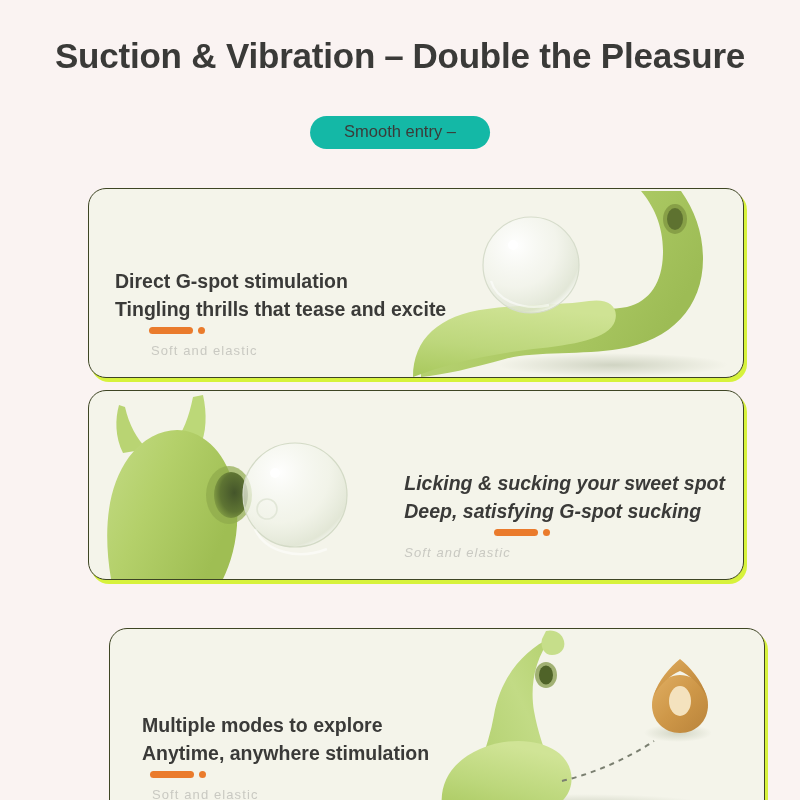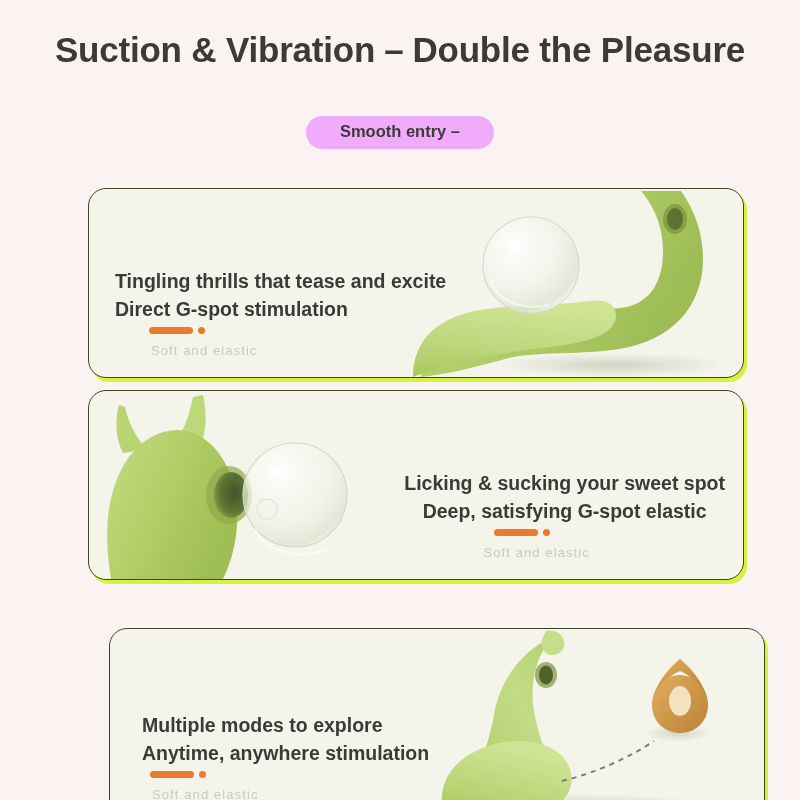--- a/index.html
+++ b/index.html
@@ -11,47 +11,47 @@
     height: 800px;
     background: #FAF3F2;
     font-family: "Liberation Sans", sans-serif;
     overflow: hidden;
     position: relative;
   }
 
   
   .page-title {
     position: absolute;
-    top: 30px;
+    top: 36px;
     left: 0;
     width: 800px;
     text-align: center;
     font-size: 35px;
     font-weight: 700;
     color: #3A3A38;
     letter-spacing: -0.2px;
     white-space: nowrap;
   }
   .title-dash {
     display: inline-block;
     padding: 0 9px;
   }
 
   .badge {
     position: absolute;
     top: 116px;
     left: 50%;
     transform: translateX(-50%);
-    background: #f0abfc;
+    background: #14b8a6;
     border-radius: 22px;
     padding: 6px 34px 8px 34px;
     text-align: center;
     color: #3B3B39;
     font-size: 16.5px;
-    font-weight: 700;
+    font-weight: 400;
     line-height: 19px;
     white-space: nowrap;
   }
 
   
   .card {
     position: absolute;
     left: 88px;
     width: 654px;
     height: 188px;
@@ -64,21 +64,21 @@
   .card-1 { top: 188px; }
   .card-2 { top: 390px; }
   .card-3 { top: 628px; margin-left: 21px; }
 
   
   .text-block {
     position: absolute;
     z-index: 4;
   }
   .tb-left  { left: 26px;  top: 78px; text-align: left; }
-  .tb-right { right: 18px; top: 78px; text-align: center; }
+  .tb-right { right: 18px; top: 78px; text-align: left; font-style: italic; }
   .card-3 .tb-left { top: 82px; left: 32px; }
 
   .line {
     font-size: 19.5px;
     font-weight: 600;
     color: #3A3A38;
     line-height: 28px;
     white-space: nowrap;
   }
 
@@ -171,22 +171,22 @@
              C196 109 206 118 202 132 C196 150 160 156 120 160
              C70 166 30 176 0 188 Z" fill="url(#g1body)"></path>
     <ellipse cx="262" cy="30" rx="12" ry="15" fill="#7E9440" opacity="0.75"></ellipse>
     <ellipse cx="262" cy="30" rx="8" ry="11" fill="#5E7230"></ellipse>
     <circle cx="118" cy="76" r="48" fill="url(#g1glass)" stroke="#D6DCCB" stroke-width="1.2"></circle>
     <circle cx="100" cy="56" r="5" fill="#FFFFFF" opacity="0.95"></circle>
     <path d="M78 92 C84 112 110 122 136 116" stroke="#FFFFFF" stroke-width="2.4" fill="none" opacity="0.55"></path>
   </svg>
 
   <div class="text-block tb-left">
+    <div class="line">Direct G-spot stimulation</div>
     <div class="line">Tingling thrills that tease and excite</div>
-    <div class="line">Direct G-spot stimulation</div>
     <div class="accent-row">
       <span class="accent-bar"></span>
       <span class="accent-dot"></span>
     </div>
     <div class="caption">Soft and elastic</div>
   </div>
 </div>
 
 <div class="card card-2">
   <svg class="art art-left" viewBox="0 0 330 188">
@@ -215,21 +215,21 @@
     <ellipse cx="140" cy="104" rx="23" ry="29" fill="#8FAA4C" opacity="0.7"></ellipse>
     <ellipse cx="142" cy="104" rx="17" ry="23" fill="url(#g2hole)"></ellipse>
     <circle cx="206" cy="104" r="52" fill="url(#g2glass)" stroke="#D3DAC6" stroke-width="1.2"></circle>
     <circle cx="186" cy="82" r="5" fill="#FFFFFF" opacity="0.9"></circle>
     <circle cx="178" cy="118" r="10" fill="none" stroke="#E2E7D8" stroke-width="1.6"></circle>
     <path d="M166 138 C176 160 208 170 238 158" stroke="#FFFFFF" stroke-width="2.6" fill="none" opacity="0.5"></path>
   </svg>
 
   <div class="text-block tb-right">
     <div class="line">Licking &amp; sucking your sweet spot</div>
-    <div class="line">Deep, satisfying G-spot elastic</div>
+    <div class="line">Deep, satisfying G-spot sucking</div>
     <div class="accent-row">
       <span class="accent-bar"></span>
       <span class="accent-dot"></span>
     </div>
     <div class="caption">Soft and elastic</div>
   </div>
 </div>
 
 <div class="card card-3">
   <svg class="art art-right" viewBox="0 0 330 188">

